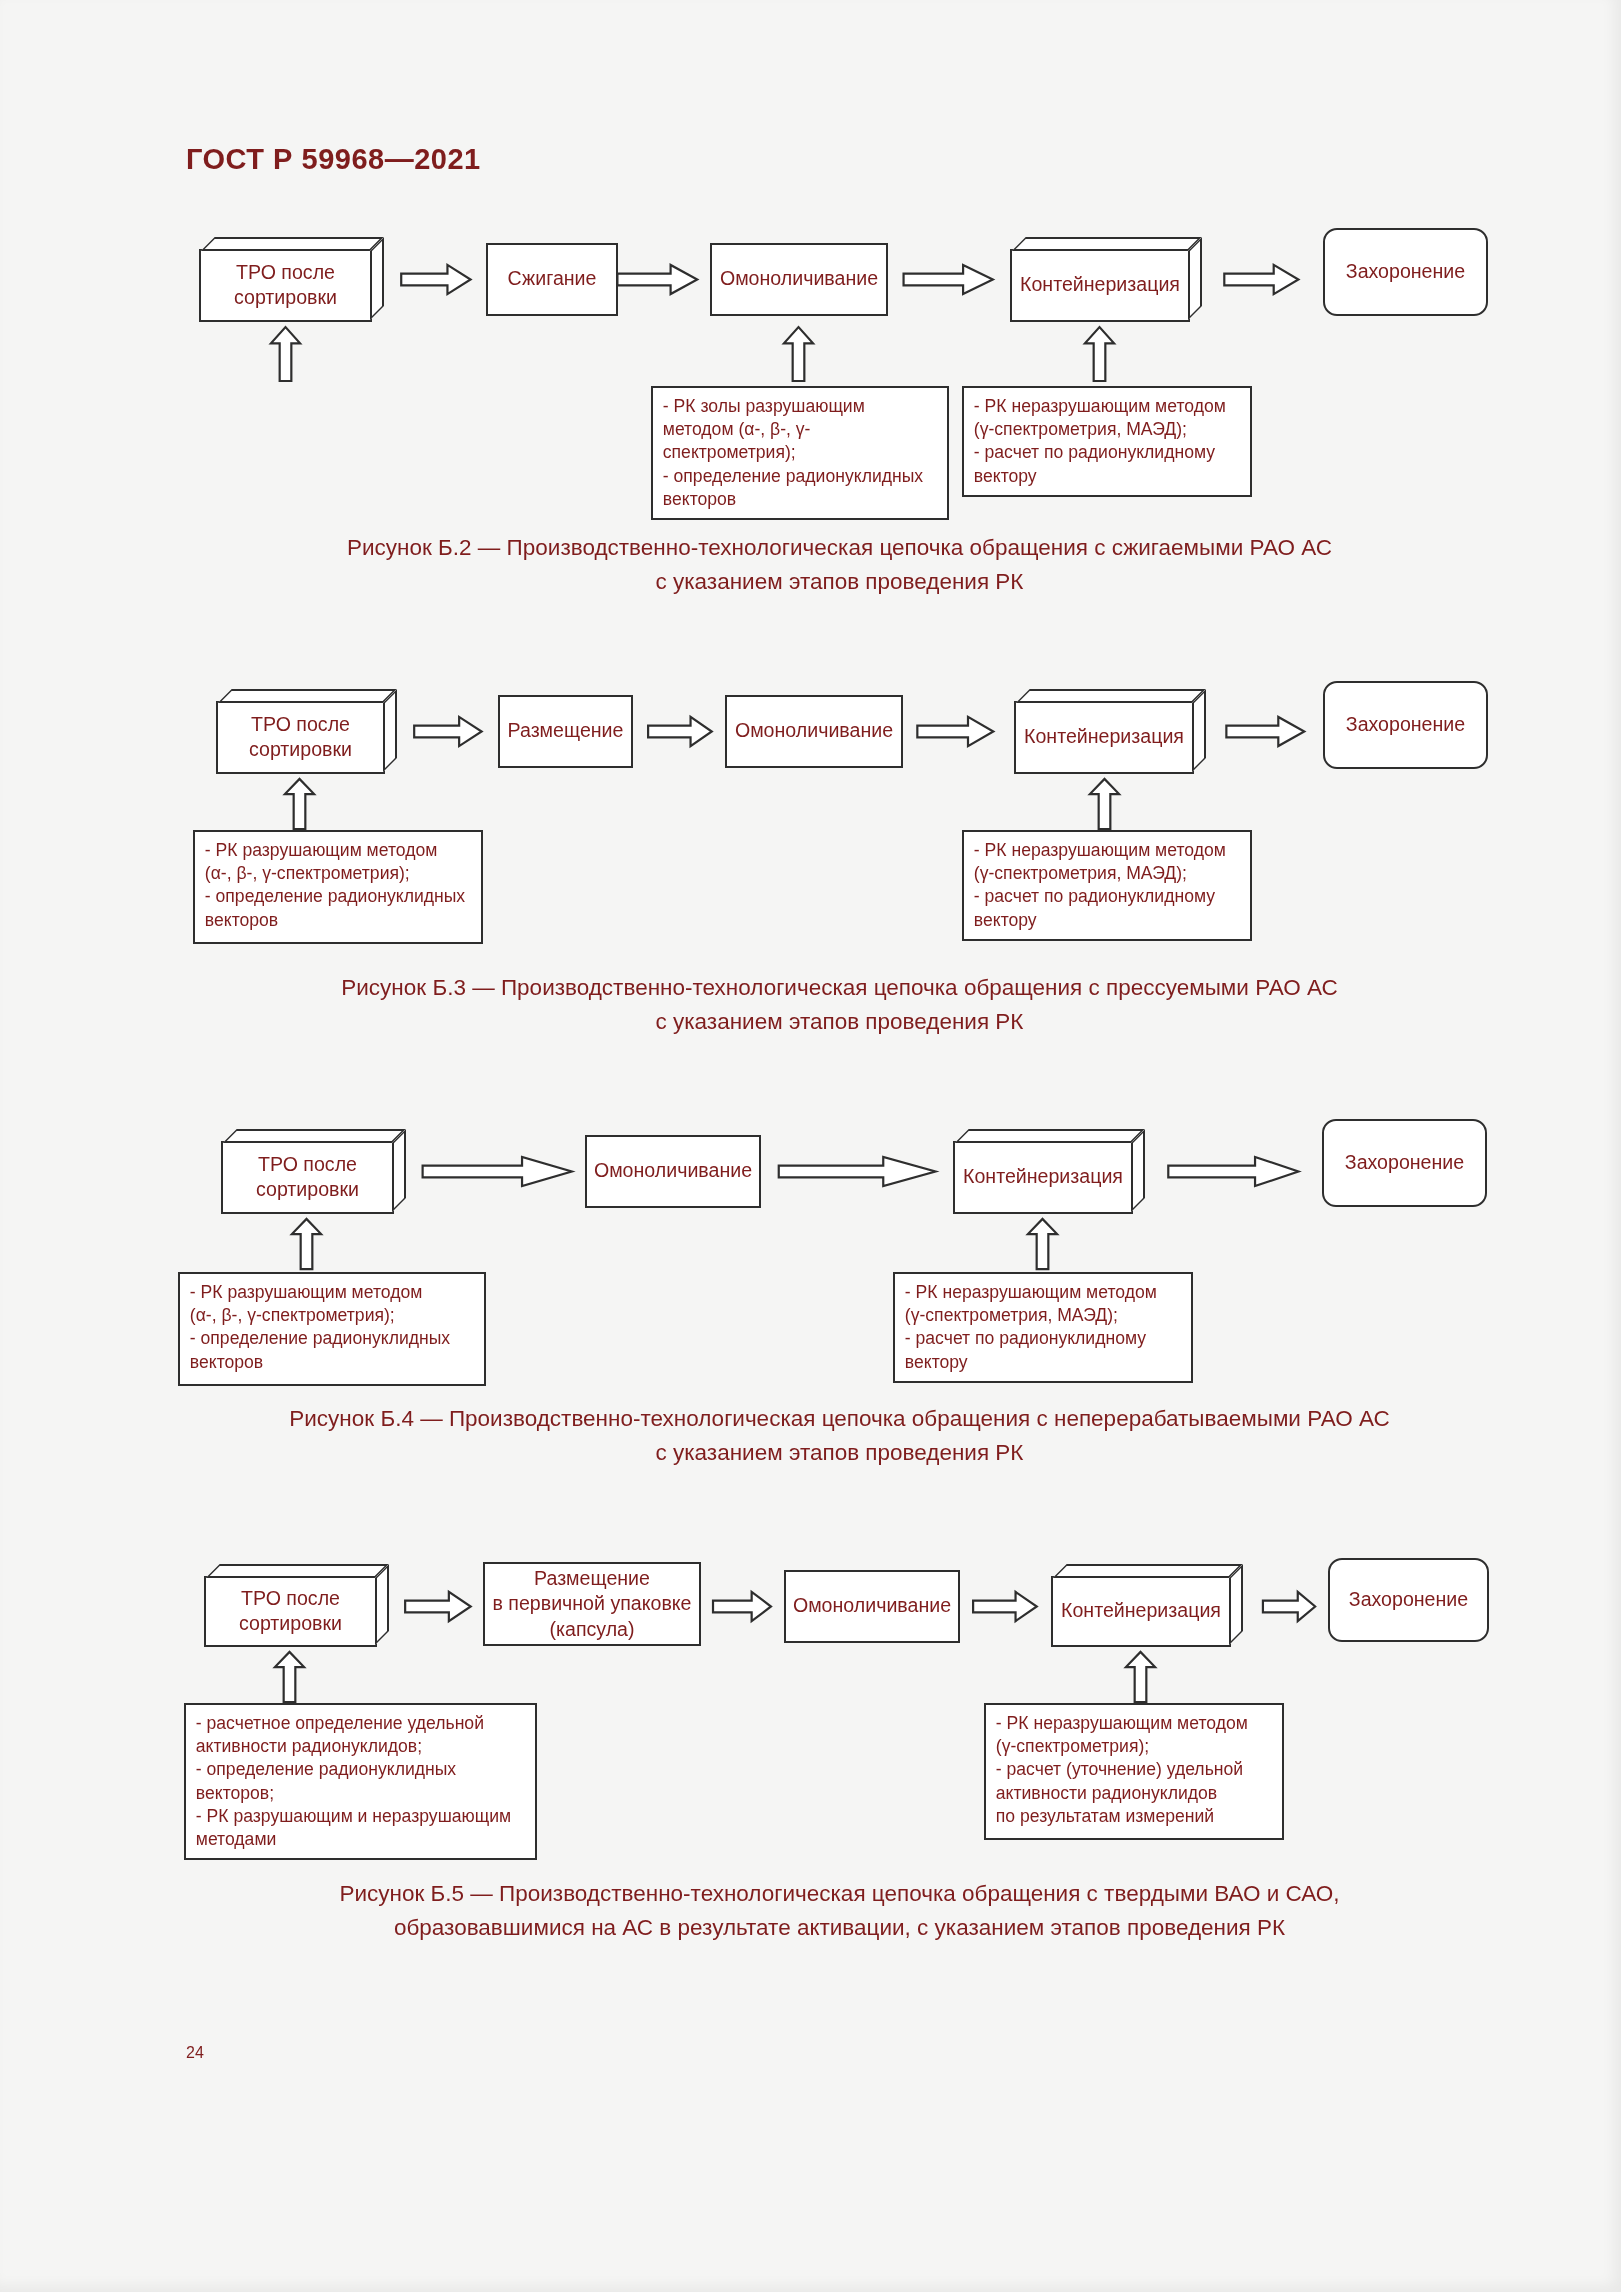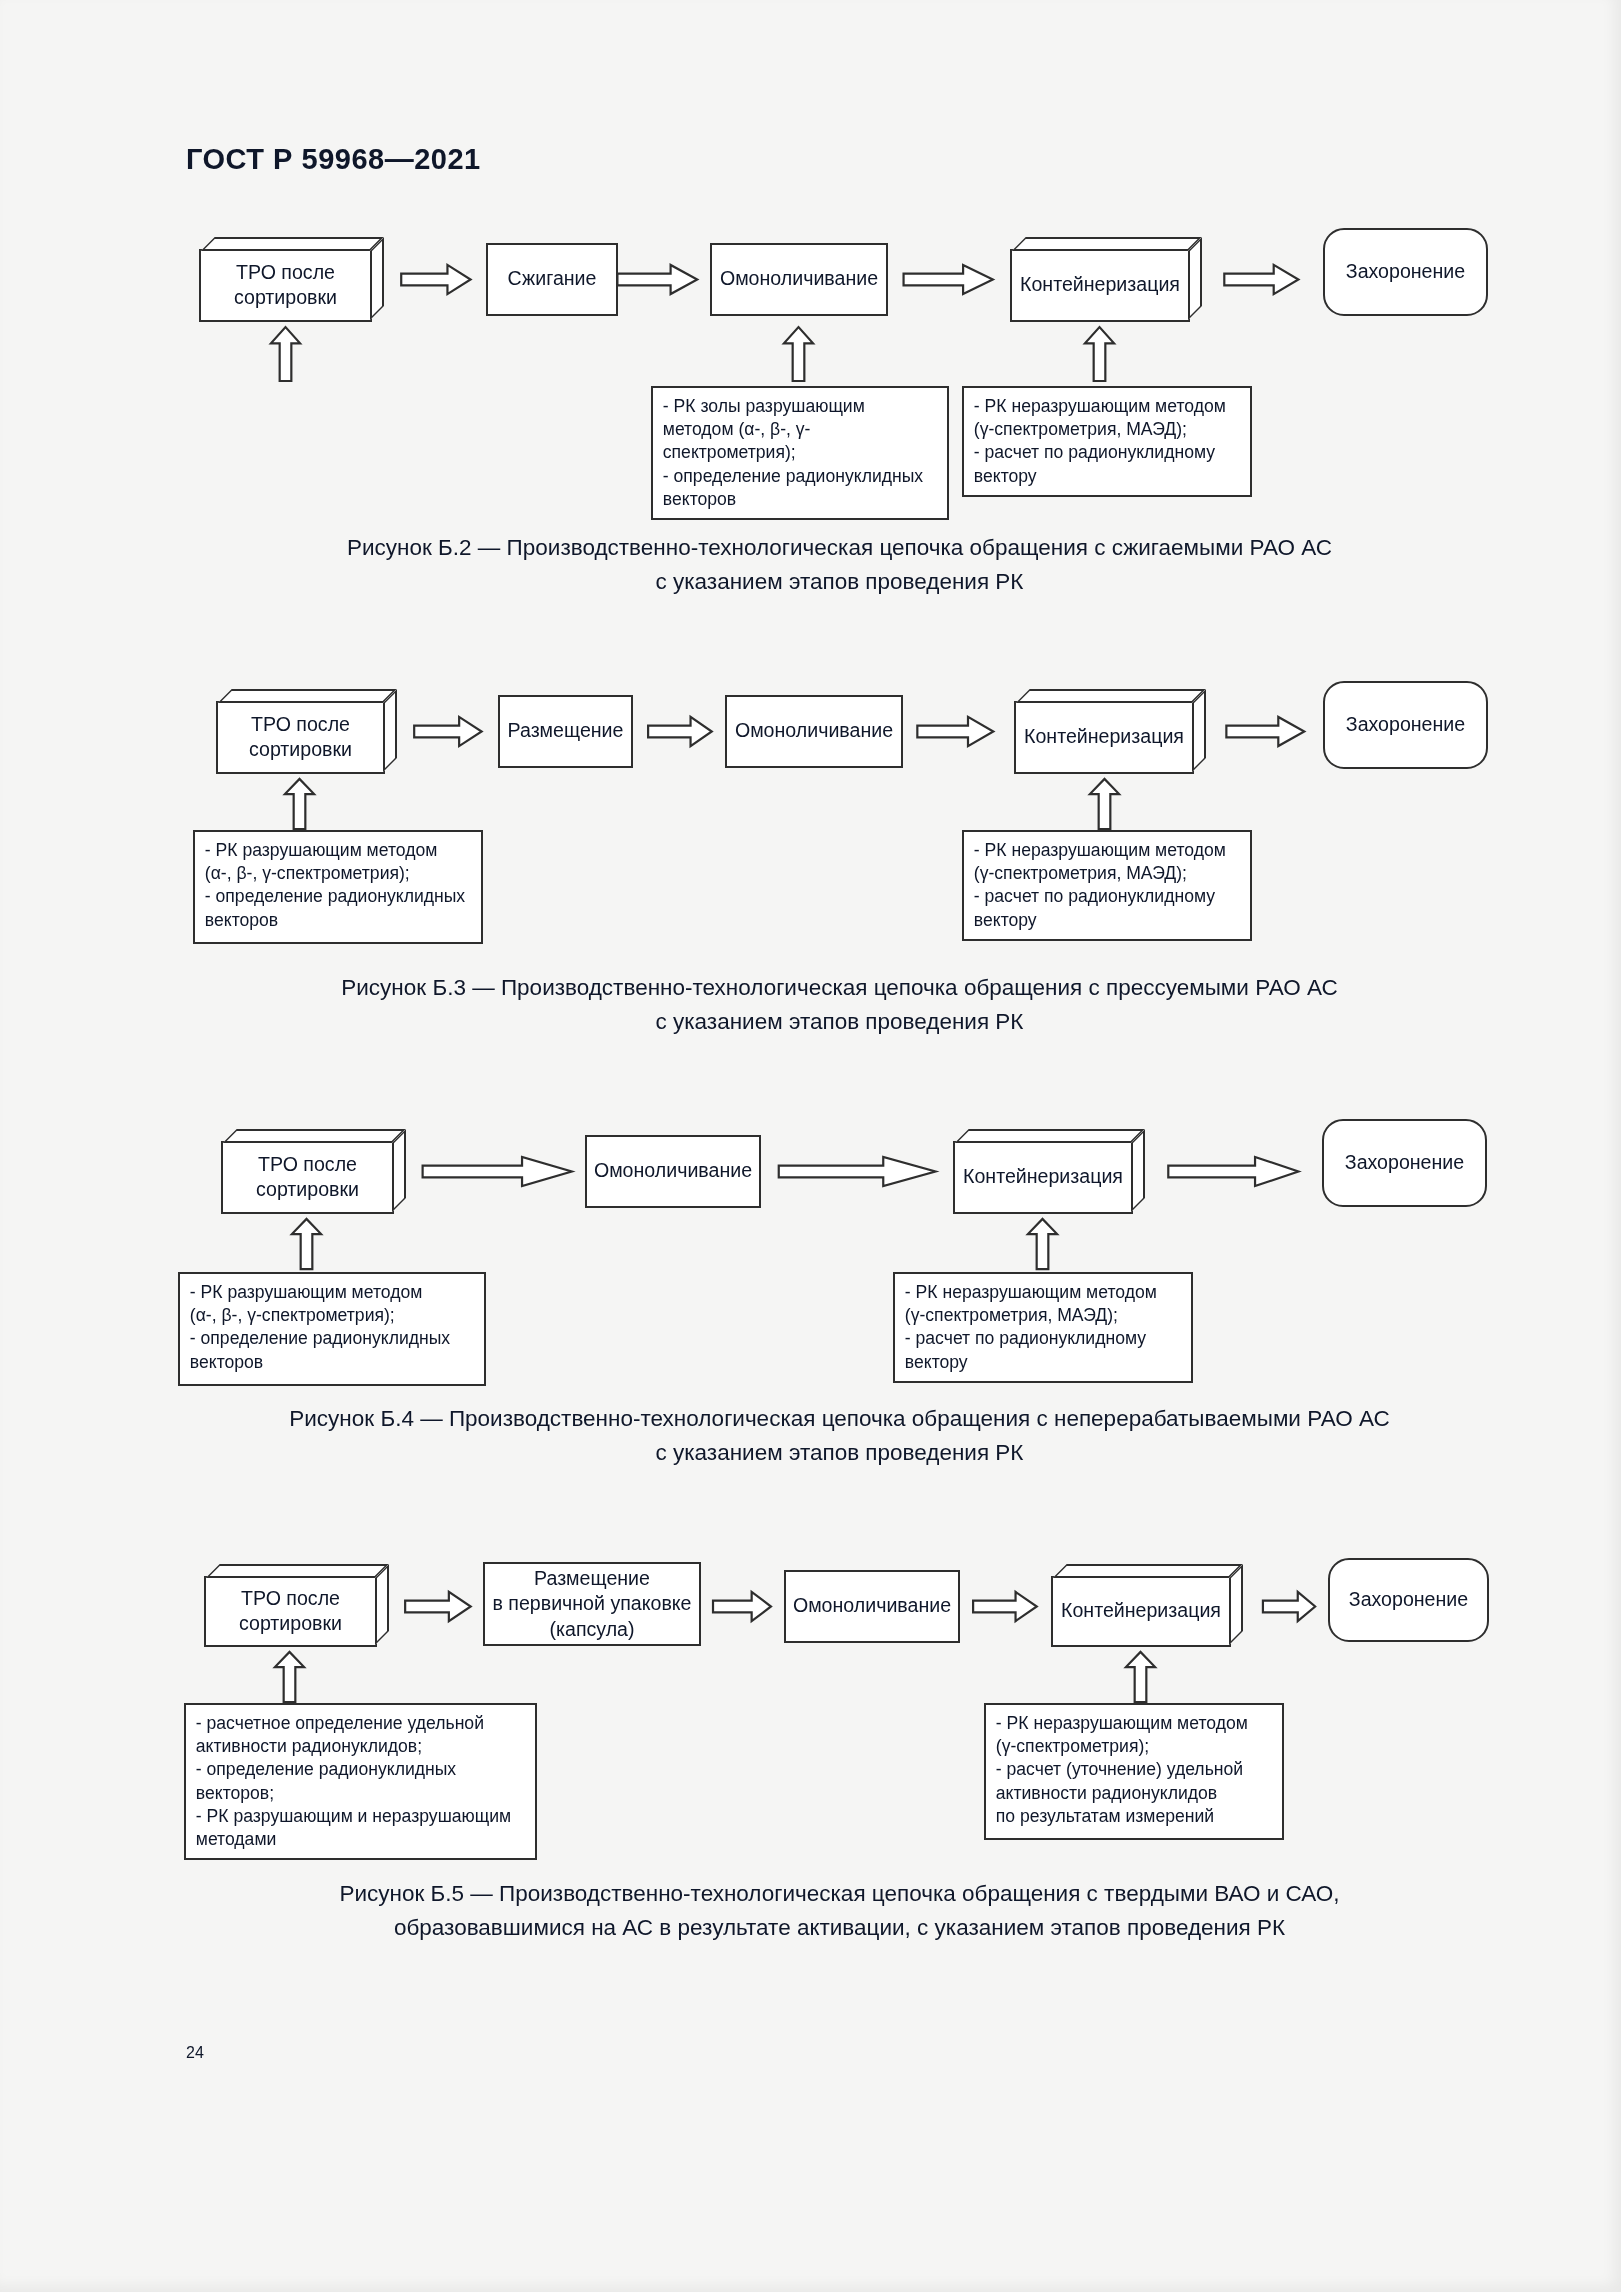--- a/index.html
+++ b/index.html
@@ -2,37 +2,37 @@
 <html><head>
 <meta charset="utf-8">
 <style>
   html,body{margin:0;padding:0;background:#e9e9e8;}
   .page{
     position:relative;
     width:1621px;height:2293px;
     background:#f5f5f4;
     overflow:hidden;
     font-family:"Liberation Sans","DejaVu Sans",sans-serif;
-    color:#0f172a;
+    color:#7f1d1d;
     box-shadow:inset -6.9px -6.9px 13.7px rgba(0,0,0,0.05);
   }
   .header{
     position:absolute;left:186px;top:143px;
     font-size:29px;font-weight:bold;letter-spacing:0.5px;
   }
   .fig{position:absolute;left:0;width:1621px;}
   .node{
     position:absolute;box-sizing:border-box;
     background:#fff;border:2px solid #2e2e2e;
     display:flex;align-items:center;justify-content:center;
     text-align:center;font-size:19.6px;line-height:1.3;
     padding:3.9px 5.9px;
   }
   .nl{white-space:pre-line;}
-  .rounded{border-radius:21px;}
+  .rounded{border-radius:14px;}
   .n3d::before{
     content:"";position:absolute;left:0;top:-13.7px;width:100%;height:13.7px;
     box-sizing:border-box;background:#fff;border:2px solid #2e2e2e;
     transform:skewX(-45deg);transform-origin:0 100%;
   }
   .n3d::after{
     content:"";position:absolute;top:0;right:-13.7px;width:13.7px;height:100%;
     box-sizing:border-box;background:#fff;border:2px solid #2e2e2e;
     transform:skewY(-45deg);transform-origin:0 0;
   }

